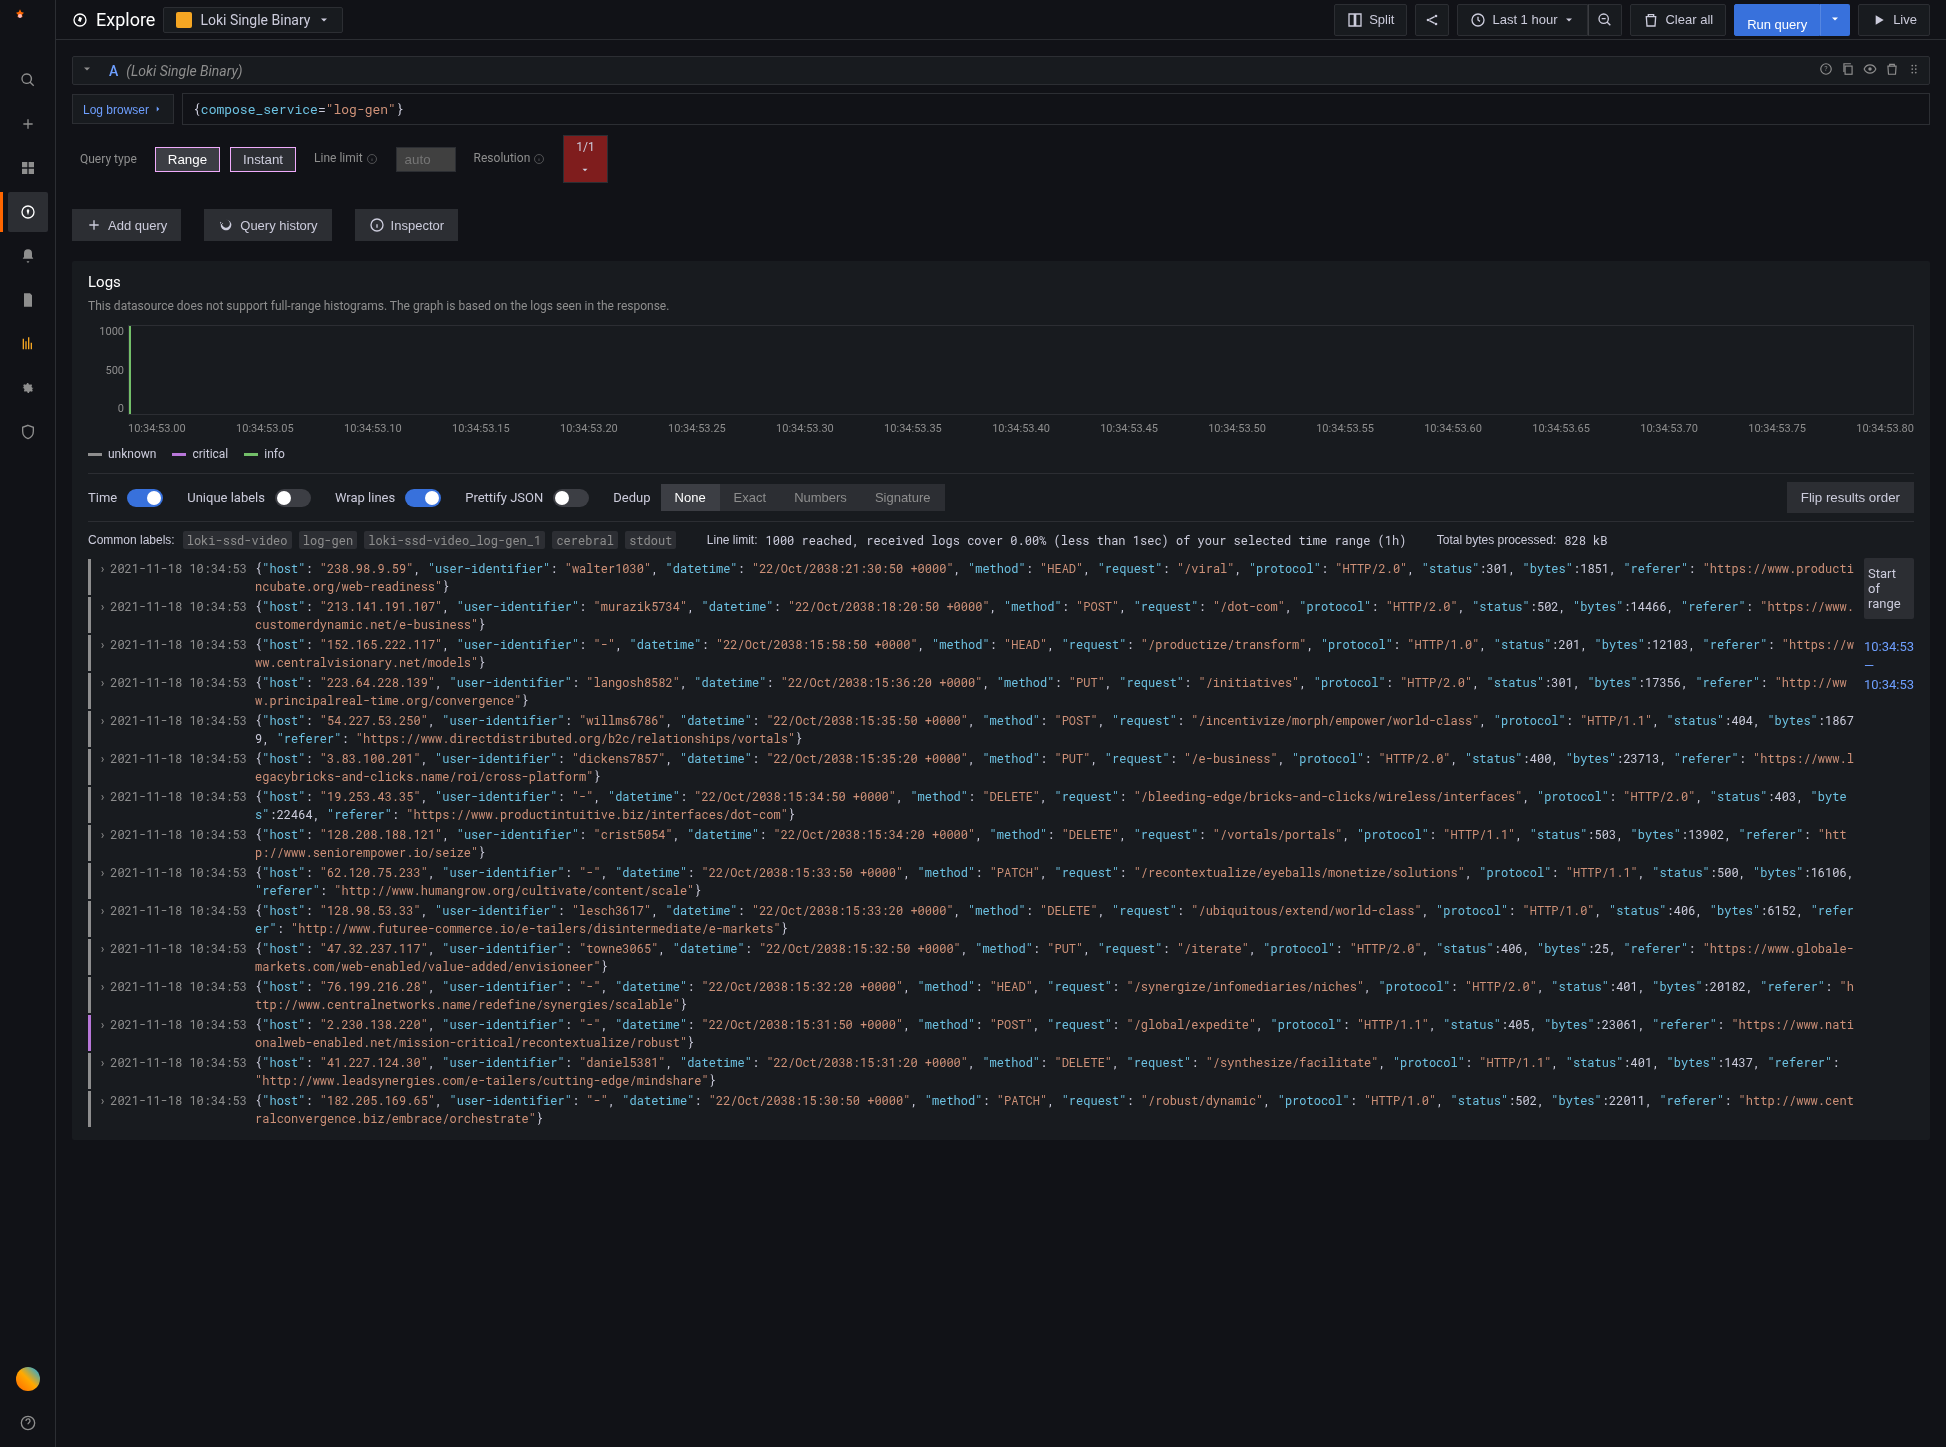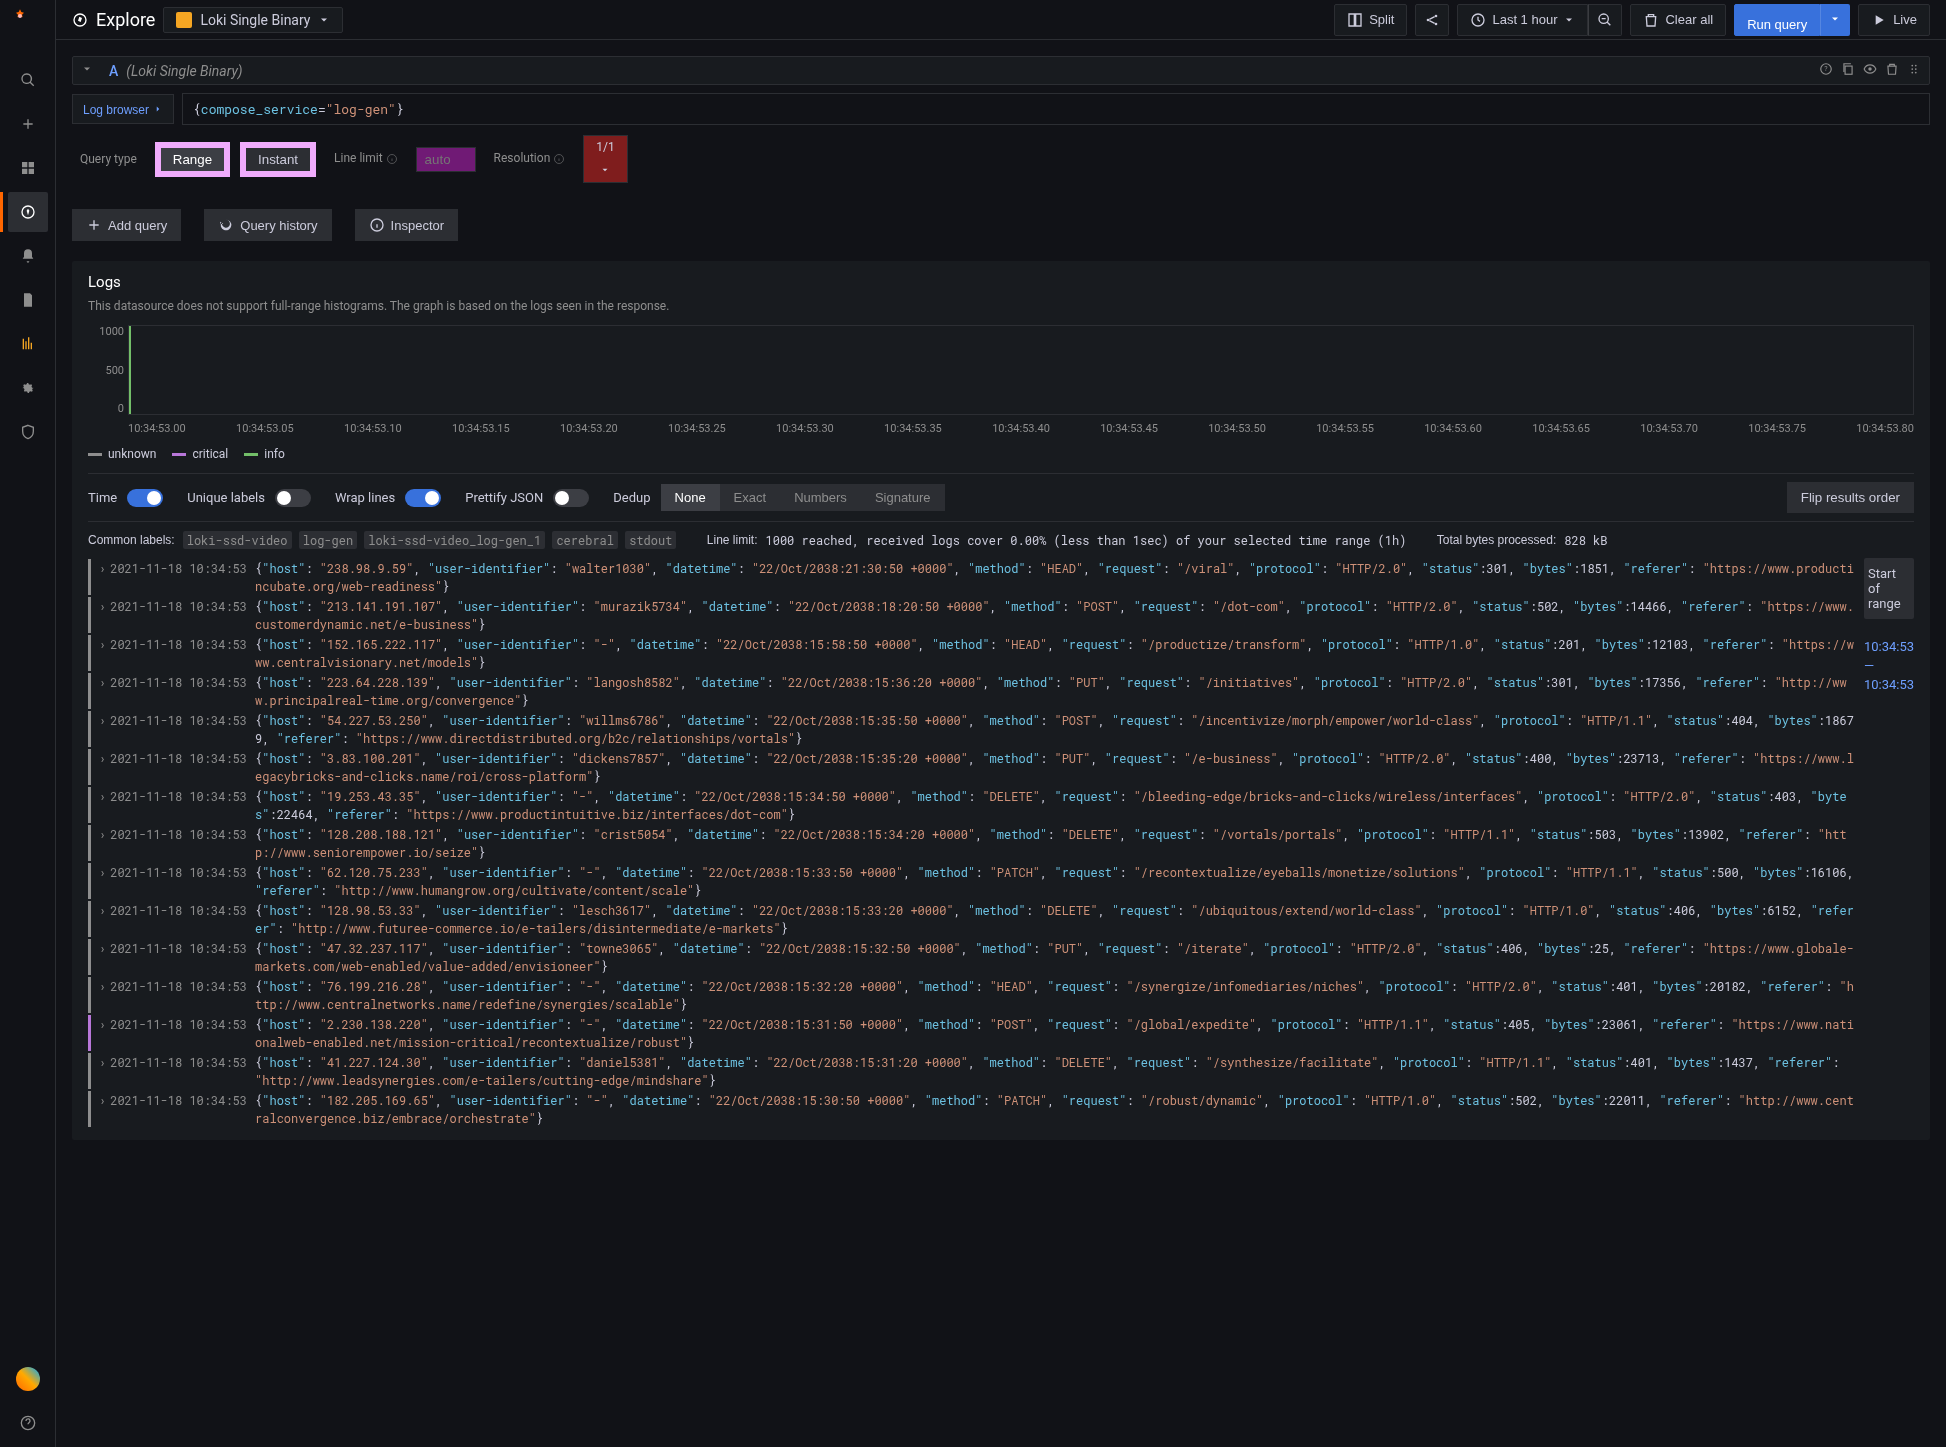--- a/index.html
+++ b/index.html
@@ -34,23 +34,23 @@
 .query-body { background: #111217; padding: 4px 0 8px 0; }
 .log-browser-row { display: flex; align-items: center; gap: 8px; margin-bottom: 4px; }
 .log-browser-btn { background: #181b1f; border: 1px solid #2c2e33; color: #6e9fff; padding: 6px 10px; font-size: 12px; cursor: pointer; display: flex; align-items: flex-end; gap: 4px; }
 .query-input { flex: 1; background: #111217; border: 1px solid #2c2e33; padding: 6px 10px; font-family: 'Roboto Mono', monospace; font-size: 13px; }
 .query-input .brace { color: #ccccdc; }
 .query-input .key { color: #6cc0e0; }
 .query-input .eq { color: #ccccdc; }
 .query-input .val { color: #ce9178; }
 .opts-row { display: flex; align-items: center; gap: 10px; font-size: 12px; padding: 6px 0; }
 .opts-label { color: #8e8e8e; padding: 0 8px; }
-.seg-btn { background: #2c2e33; border: 6px solid #f0abfc; color: #ccccdc; padding: 4px 12px; cursor: pointer; }
+.seg-btn { background: #2c2e33; border: 1px solid #f0abfc; color: #ccccdc; padding: 4px 12px; cursor: pointer; }
 .seg-btn.active { background: #3c3e44; color: #fff; }
-.opts-input { background: #701a75; border: 1px solid #2c2e33; color: #8e8e8e; padding: 4px 8px; width: 60px; }
+.opts-input { background: #404040; border: 1px solid #2c2e33; color: #8e8e8e; padding: 4px 8px; width: 60px; }
 .opts-select { background: #7f1d1d; border: 1px solid #2c2e33; color: #ccccdc; padding: 4px 12px; display: flex; align-items: center; gap: 8px; cursor: pointer; flex-direction: column; }
 .action-row { display: flex; gap: 23px; padding: 12px 0; }
 .action-btn { background: #2c2e33; border: none; color: #ccccdc; padding: 8px 14px; cursor: pointer; display: flex; align-items: center; gap: 6px; font-size: 13px; }
 .logs-panel { background: #181b1f; border-radius: 2px; padding: 12px 16px; margin-top: 8px; }
 .logs-title { font-size: 15px; color: #fff; margin-bottom: 8px; }
 .logs-hint { font-size: 12px; color: #8e8e8e; margin-bottom: 12px; }
 .chart { position: relative; height: 110px; margin-bottom: 8px; }
 .chart .yaxis { position: absolute; left: 0; top: 0; bottom: 20px; width: 36px; display: flex; flex-direction: column; justify-content: space-between; text-align: right; font-size: 11px; color: #8e8e8e; }
 .chart .plot { position: absolute; left: 40px; right: 0; top: 0; bottom: 20px; border: 1px solid #2c2e33; }
 .chart .bar { position: absolute; left: 0; bottom: 0; width: 2px; height: 100%; background: #73bf69; }

